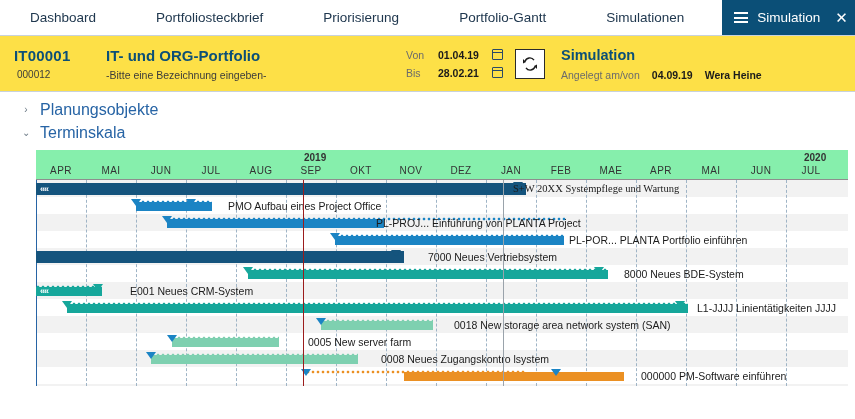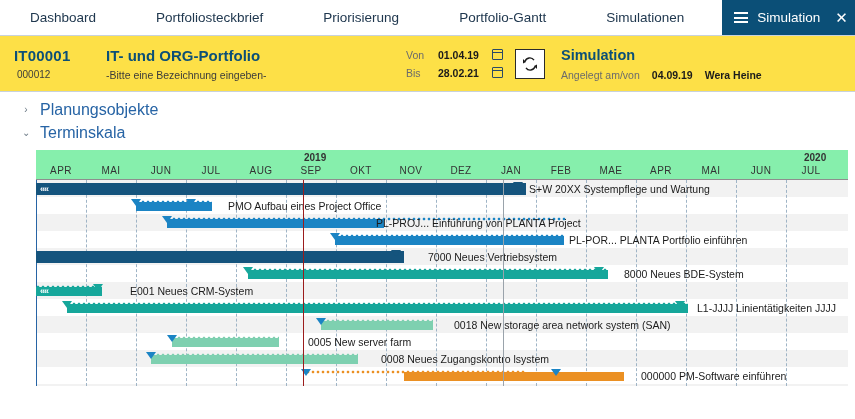--- a/index.html
+++ b/index.html
@@ -254,21 +254,21 @@
       <div class="gcol" style="left: 550px;"></div>
       <div class="gcol" style="left: 600px;"></div>
       <div class="gcol" style="left: 650px;"></div>
       <div class="gcol" style="left: 700px;"></div>
       <div class="gcol" style="left: 750px;"></div>
       <div class="left-border"></div>
       <div class="dots d-dark" style="left: 0px; width: 482px; top: 2px;"></div>
       <div class="bar dark-thick" title="S+W 20XX  Systempflege und Wartung" style="left: 0px; width: 490px; top: 3px;"></div>
       <div class="tri t-dark" style="left: 477px; top: 2px;"></div>
       <div class="chev" style="left: 4px; top: 4px;">««</div>
-      <div class="blabel" style="left: 493px; top: 3px;">S+W 20XX  Systempflege und Wartung</div>
+      <div class="blabel" style="left: 477px; top: 3px; font-family: Liberation Serif, serif;">S+W 20XX  Systempflege und Wartung</div>
       <div class="dots d-blue" style="left: 100px; width: 76px; top: 19px;"></div>
       <div class="bar solid-blue" title="PMO  Aufbau eines Project Office" style="left: 100px; width: 76px; top: 22px;"></div>
       <div class="tri t-blue" style="left: 95px; top: 19px;"></div>
       <div class="tri t-blue" style="left: 150px; top: 19px;"></div>
       <div class="blabel" style="left: 192px; top: 20px;">PMO  Aufbau eines Project Office</div>
       <div class="dots d-blue" style="left: 131px; width: 399px; top: 36px;"></div>
       <div class="bar solid-blue" title="PL-PROJ...  Einführung von PLANTA Project" style="left: 131px; width: 217px; top: 39px;"></div>
       <div class="tri t-blue" style="left: 126px; top: 36px;"></div>
       <div class="blabel" style="left: 340px; top: 37px;">PL-PROJ...  Einführung von PLANTA Project</div>
       <div class="dots d-blue" style="left: 299px; width: 229px; top: 53px;"></div>

